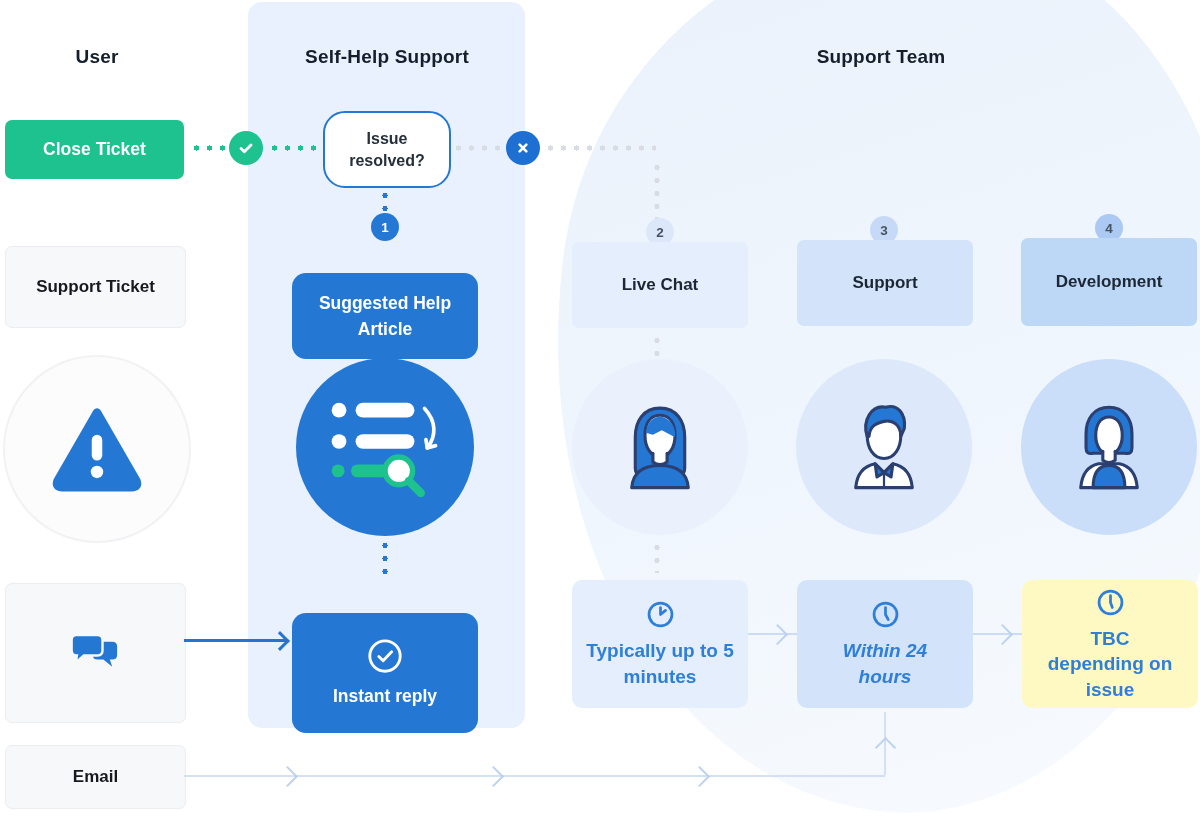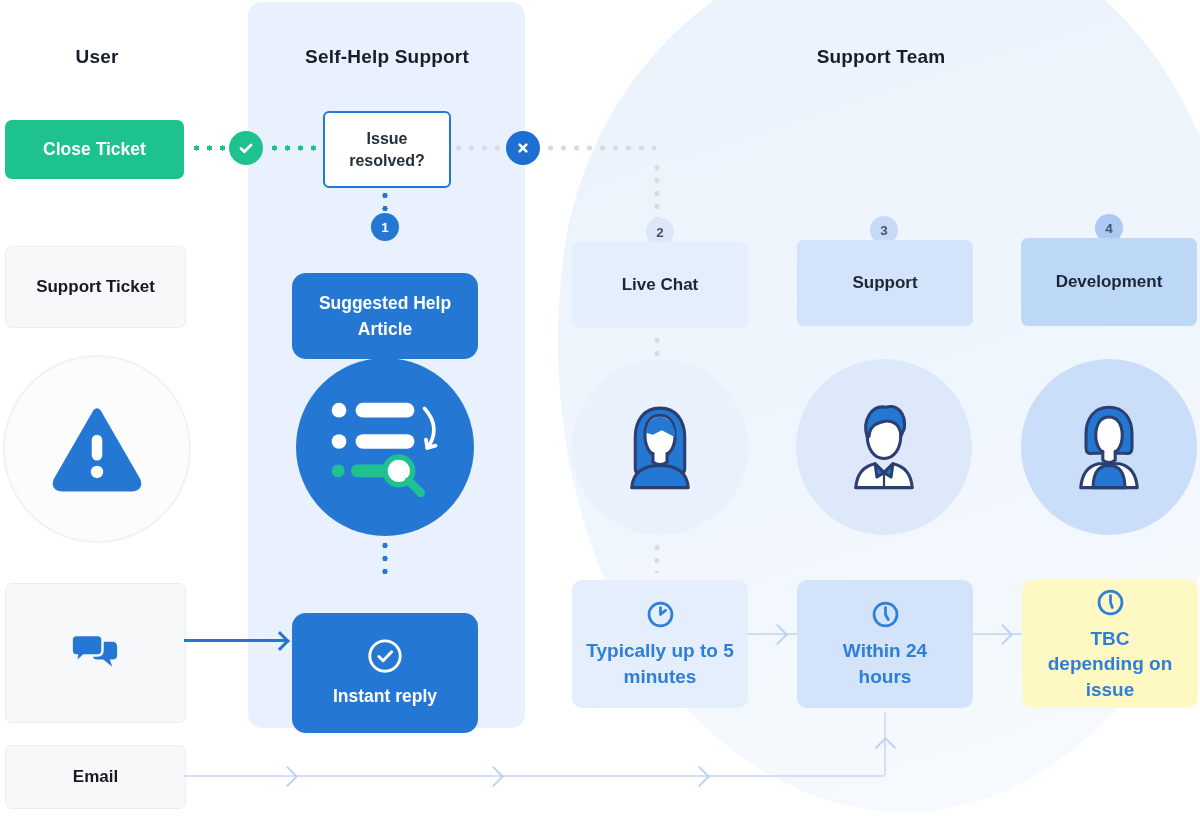--- a/index.html
+++ b/index.html
@@ -64,21 +64,21 @@
   </div>
 
   <div class="dotsH" style="--c:#1ec28e;left:190px;top:145px;width:42px;"></div>
   <div class="circle" style="left:229px;top:131px;width:34px;height:34px;background:#1ec28e;">
     <svg width="20" height="20" viewBox="0 0 24 24">
       <path d="M6 12.5 L10 16.5 L18 8.5" stroke="#fff" stroke-width="3.4" fill="none" stroke-linecap="round" stroke-linejoin="round"></path>
     </svg>
   </div>
   <div class="dotsH" style="--c:#1ec28e;left:268px;top:145px;width:50px;"></div>
 
-  <div class="whitebox" style="left:323px;top:111px;width:124px;height:73px;">
+  <div class="whitebox" style="left:323px;top:111px;width:124px;height:73px;border-radius:22px;">
     <span style="display:block;width:100px;">Issue resolved?</span>
   </div>
 
   <div class="dotsH" style="--c:#d9dde3;left:452px;top:145px;width:50px;"></div>
   <div class="circle" style="left:506px;top:131px;width:34px;height:34px;background:#1d6fd2;">
     <svg width="16" height="16" viewBox="0 0 24 24">
       <path d="M7 7 L17 17 M17 7 L7 17" stroke="#fff" stroke-width="4" fill="none" stroke-linecap="round"></path>
     </svg>
   </div>
   <div class="dotsH" style="--c:#d9dde3;left:544px;top:145px;width:112px;"></div>
@@ -204,21 +204,21 @@
       <path d="M18 10.5 L18 18 L23.5 13.5" fill="none" stroke="#2e7fd9" stroke-width="3" stroke-linecap="round" stroke-linejoin="round"></path>
     </svg>
     <span style="display:block;max-width:150px;">Typically up to 5 minutes</span>
   </div>
 
   <div class="slabox" style="left:797px;top:580px;width:176px;height:128px;background:#d2e3fa;">
     <svg width="33" height="33" viewBox="0 0 36 36">
       <circle cx="18" cy="18" r="12.5" fill="none" stroke="#2e7fd9" stroke-width="3"></circle>
       <path d="M18 10.5 L18 18 L21 23.5" fill="none" stroke="#2e7fd9" stroke-width="3" stroke-linecap="round" stroke-linejoin="round"></path>
     </svg>
-    <span style="display:block;max-width:95px;">Within 24 hours</span>
+    <span style="display:block;max-width:95px;font-style:italic;">Within 24 hours</span>
   </div>
 
   <div class="slabox" style="left:1022px;top:580px;width:176px;height:128px;background:#fef9c3;">
     <svg width="33" height="33" viewBox="0 0 36 36">
       <circle cx="18" cy="18" r="12.5" fill="none" stroke="#2e7fd9" stroke-width="3"></circle>
       <path d="M18 10.5 L18 18 L20 23.5" fill="none" stroke="#2e7fd9" stroke-width="3" stroke-linecap="round" stroke-linejoin="round"></path>
     </svg>
     <span style="display:block;max-width:135px;">TBC depending on issue</span>
   </div>
 

